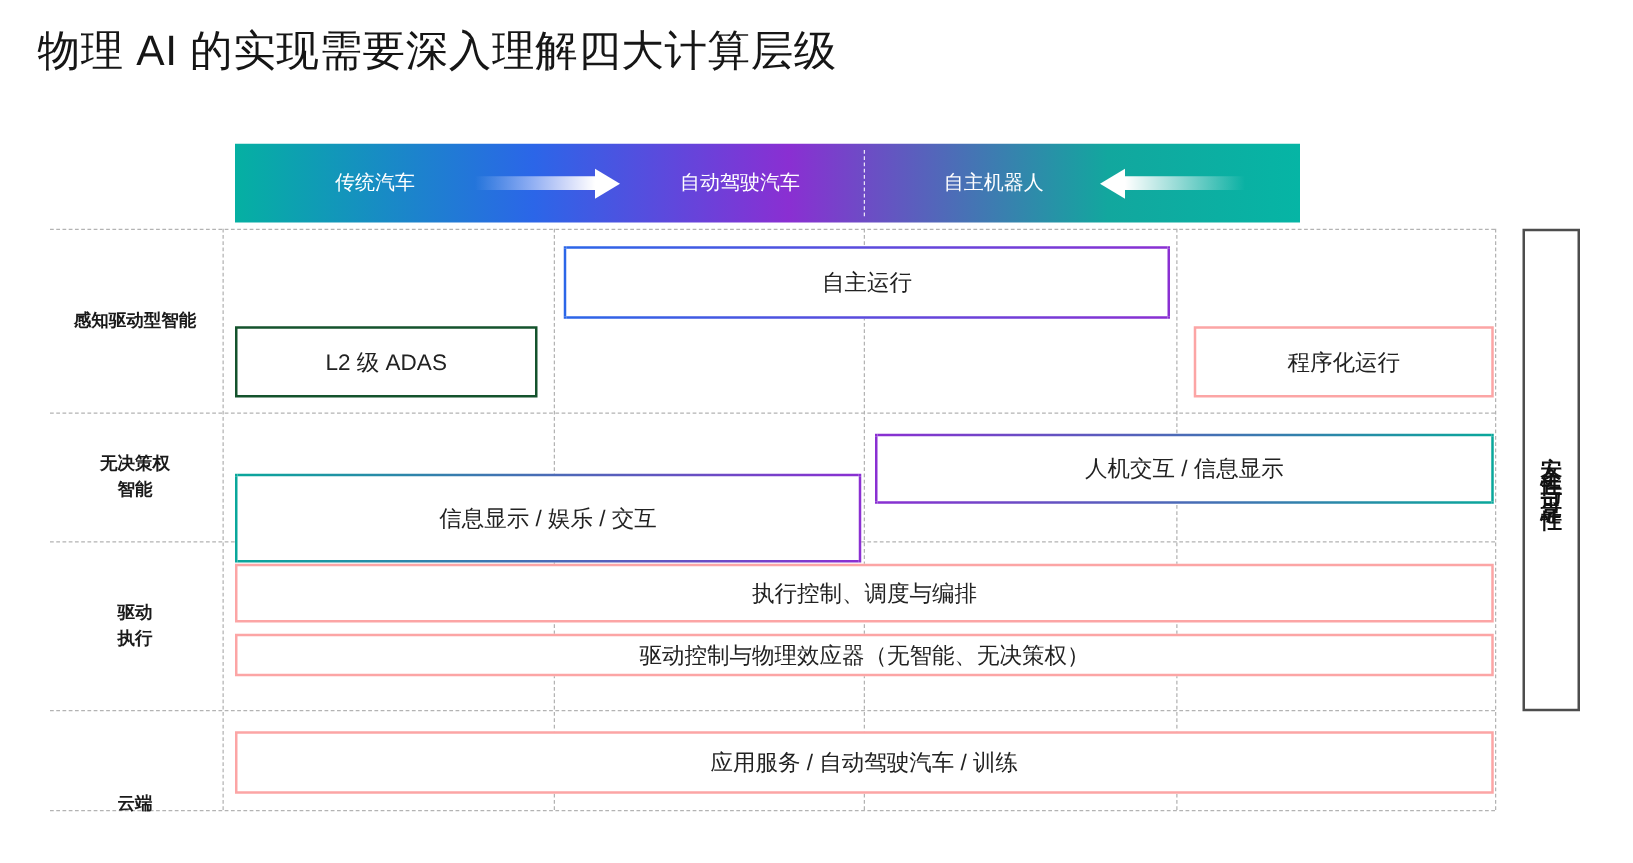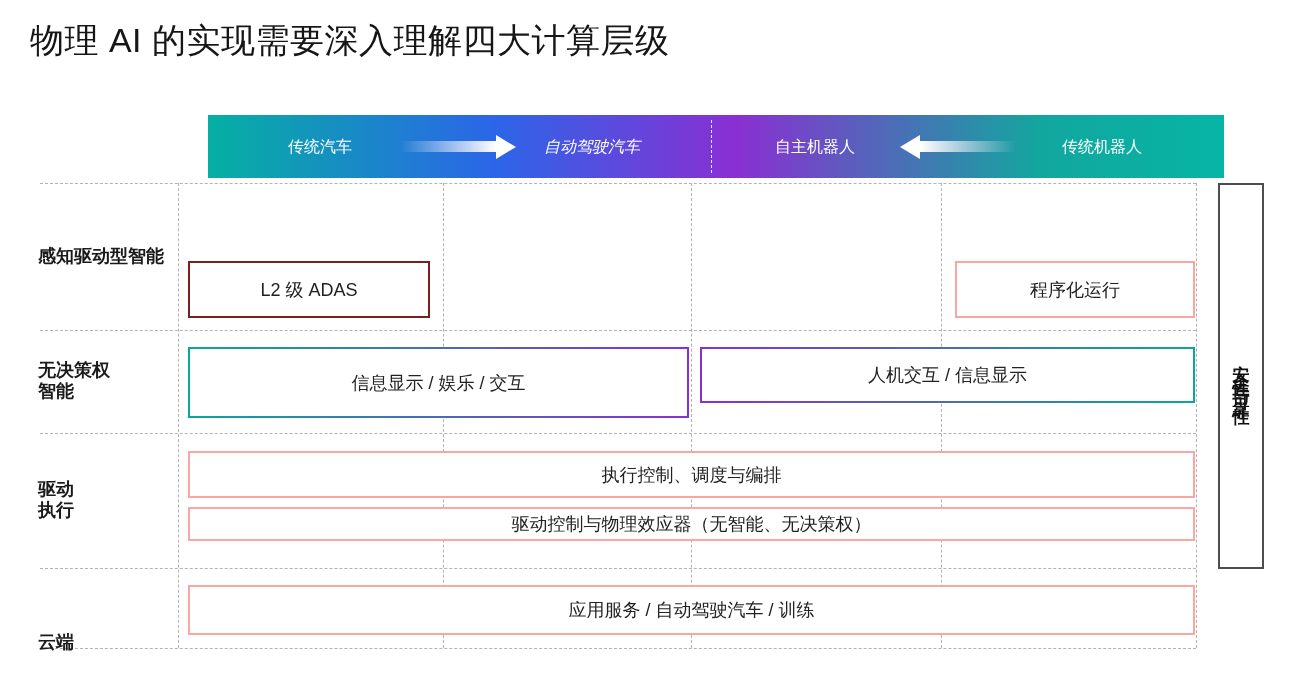--- a/index.html
+++ b/index.html
@@ -4,56 +4,56 @@
 <style>
   * { margin:0; padding:0; box-sizing:border-box; }
   html,body { background:#ffffff; }
   body { font-family:"Liberation Sans","DejaVu Sans",sans-serif; }
   .canvas { position:relative; width:1306px; height:690px; background:#ffffff; overflow:hidden; }
 
   .title { position:absolute; left:30px; top:18px; font-size:34px; font-weight:400;
            color:#161616; letter-spacing:.5px; }
 
   
-  .bar { position:absolute; left:188px; top:115px; width:1016px; height:63px;
-         background:linear-gradient(90deg,#05b0a2 0%, #2b66e8 28%, #8a2fd2 52%, #12a79e 82%, #06b5a5 100%);margin-left:20px; }
+  .bar { position:absolute; left:188px; top:115px; width:852px; height:63px;
+         background:linear-gradient(90deg,#05b0a2 0%, #2b66e8 28%, #8a2fd2 52%, #12a79e 82%, #06b5a5 100%); }
   .bar-label { position:absolute; top:50%; transform:translate(-50%,-50%);
                color:#ffffff; font-size:16px; font-weight:500; white-space:nowrap; }
-  .bl-1 { left:112px; } .bl-2 { left:384px;font-style:italic; } .bl-3 { left:607px; } .bl-4 { left:894px; }
+  .bl-1 { left:112px; } .bl-2 { left:404px; } .bl-3 { left:607px; } .bl-4 { left:894px; }
   .bar-divider { position:absolute; left:503px; top:5px; bottom:5px; width:0;
                  border-left:1px dashed rgba(255,255,255,.85); }
   .arrow { position:absolute; top:50%; transform:translateY(-50%); display:flex; align-items:center; }
   .arrow-right { left:192px; }
   .arrow-left  { left:692px; }
   .tail-r { width:96px; height:11px; background:linear-gradient(to right, rgba(255,255,255,0), #ffffff); }
   .head-r { width:0; height:0; border-top:12px solid transparent; border-bottom:12px solid transparent;
             border-left:20px solid #ffffff; }
   .head-l { width:0; height:0; border-top:12px solid transparent; border-bottom:12px solid transparent;
             border-right:20px solid #ffffff; }
   .tail-l { width:96px; height:11px; background:linear-gradient(to left, rgba(255,255,255,0), #ffffff); }
 
   
   .hline { position:absolute; left:40px; width:1156px; height:0; border-top:1px dashed #b3b3b3; z-index:1; }
   .hl-1{top:183px} .hl-2{top:330px} .hl-3{top:433px} .hl-4{top:568px} .hl-5{top:648px}
   .vline { position:absolute; top:183px; height:465px; width:0; border-left:1px dashed #b3b3b3; z-index:1; }
   .vl-1{left:178px} .vl-2{left:443px} .vl-3{left:691px} .vl-4{left:941px} .vl-5{left:1196px}
 
   
-  .rowlabel { position:absolute; left:38px; width:140px; text-align:left; font-weight:700;
-              font-size:18px; color:#1a1a1a; line-height:21px; z-index:2; }
+  .rowlabel { position:absolute; left:38px; width:140px; text-align:center; font-weight:700;
+              font-size:14px; color:#1a1a1a; line-height:21px; z-index:2; }
   .rl-1{top:246px} .rl-2{top:360px} .rl-3{top:479px} .rl-4{top:632px}
   .rowlabel span { display:block; }
 
   
   .box { position:absolute; background:#ffffff; display:flex; align-items:center; justify-content:center;
          font-size:18px; color:#222222; z-index:2; white-space:nowrap; }
-  .b-blue { border:2px solid #7f1d1d; }
+  .b-blue { border:2px solid #14532d; }
   .b-teal { border:2px solid #fca5a5; }
   .b-blue-purple { border:2px solid; border-image:linear-gradient(90deg,#2b66e8,#8a2fd2) 1; }
-  .b-teal-purple { border:2px solid; border-image:linear-gradient(90deg,#0aa79b,#8a2fd2) 1; }
+  .b-teal-purple { border:2px solid; border-image:linear-gradient(90deg,#0aa79b,#8a2fd2) 1;margin-top:32px; }
   .b-purple-teal { border:2px solid; border-image:linear-gradient(90deg,#8a2fd2,#0aa79b) 1; }
 
   .box-auto  { left:451px; top:197px; width:485px;  height:58px; }
   .box-adas  { left:188px; top:261px; width:242px;  height:57px; }
   .box-prog  { left:955px; top:261px; width:240px;  height:57px; }
   .box-info  { left:188px; top:347px; width:501px;  height:71px; }
   .box-hmi   { left:700px; top:347px; width:495px;  height:56px; }
   .box-exec  { left:188px; top:451px; width:1007px; height:47px; }
   .box-drive { left:188px; top:507px; width:1007px; height:34px; }
   .box-cloud { left:188px; top:585px; width:1007px; height:50px; }
@@ -107,20 +107,21 @@
     <span>智能</span>
   </div>
   <div class="rowlabel rl-3">
     <span>驱动</span>
     <span>执行</span>
   </div>
   <div class="rowlabel rl-4">
     <span>云端</span>
   </div>
 
+  <div class="box box-auto b-blue-purple">自主运行</div>
   <div class="box box-adas b-blue">L2 级 ADAS</div>
   <div class="box box-prog b-teal">程序化运行</div>
   <div class="box box-info b-teal-purple">信息显示 / 娱乐 / 交互</div>
   <div class="box box-hmi b-purple-teal">人机交互 / 信息显示</div>
   <div class="box box-exec b-teal">执行控制、调度与编排</div>
   <div class="box box-drive b-teal">驱动控制与物理效应器（无智能、无决策权）</div>
   <div class="box box-cloud b-teal">应用服务 / 自动驾驶汽车 / 训练</div>
 
   <div class="side">
     <div class="side-text">安全性与可靠性</div>

